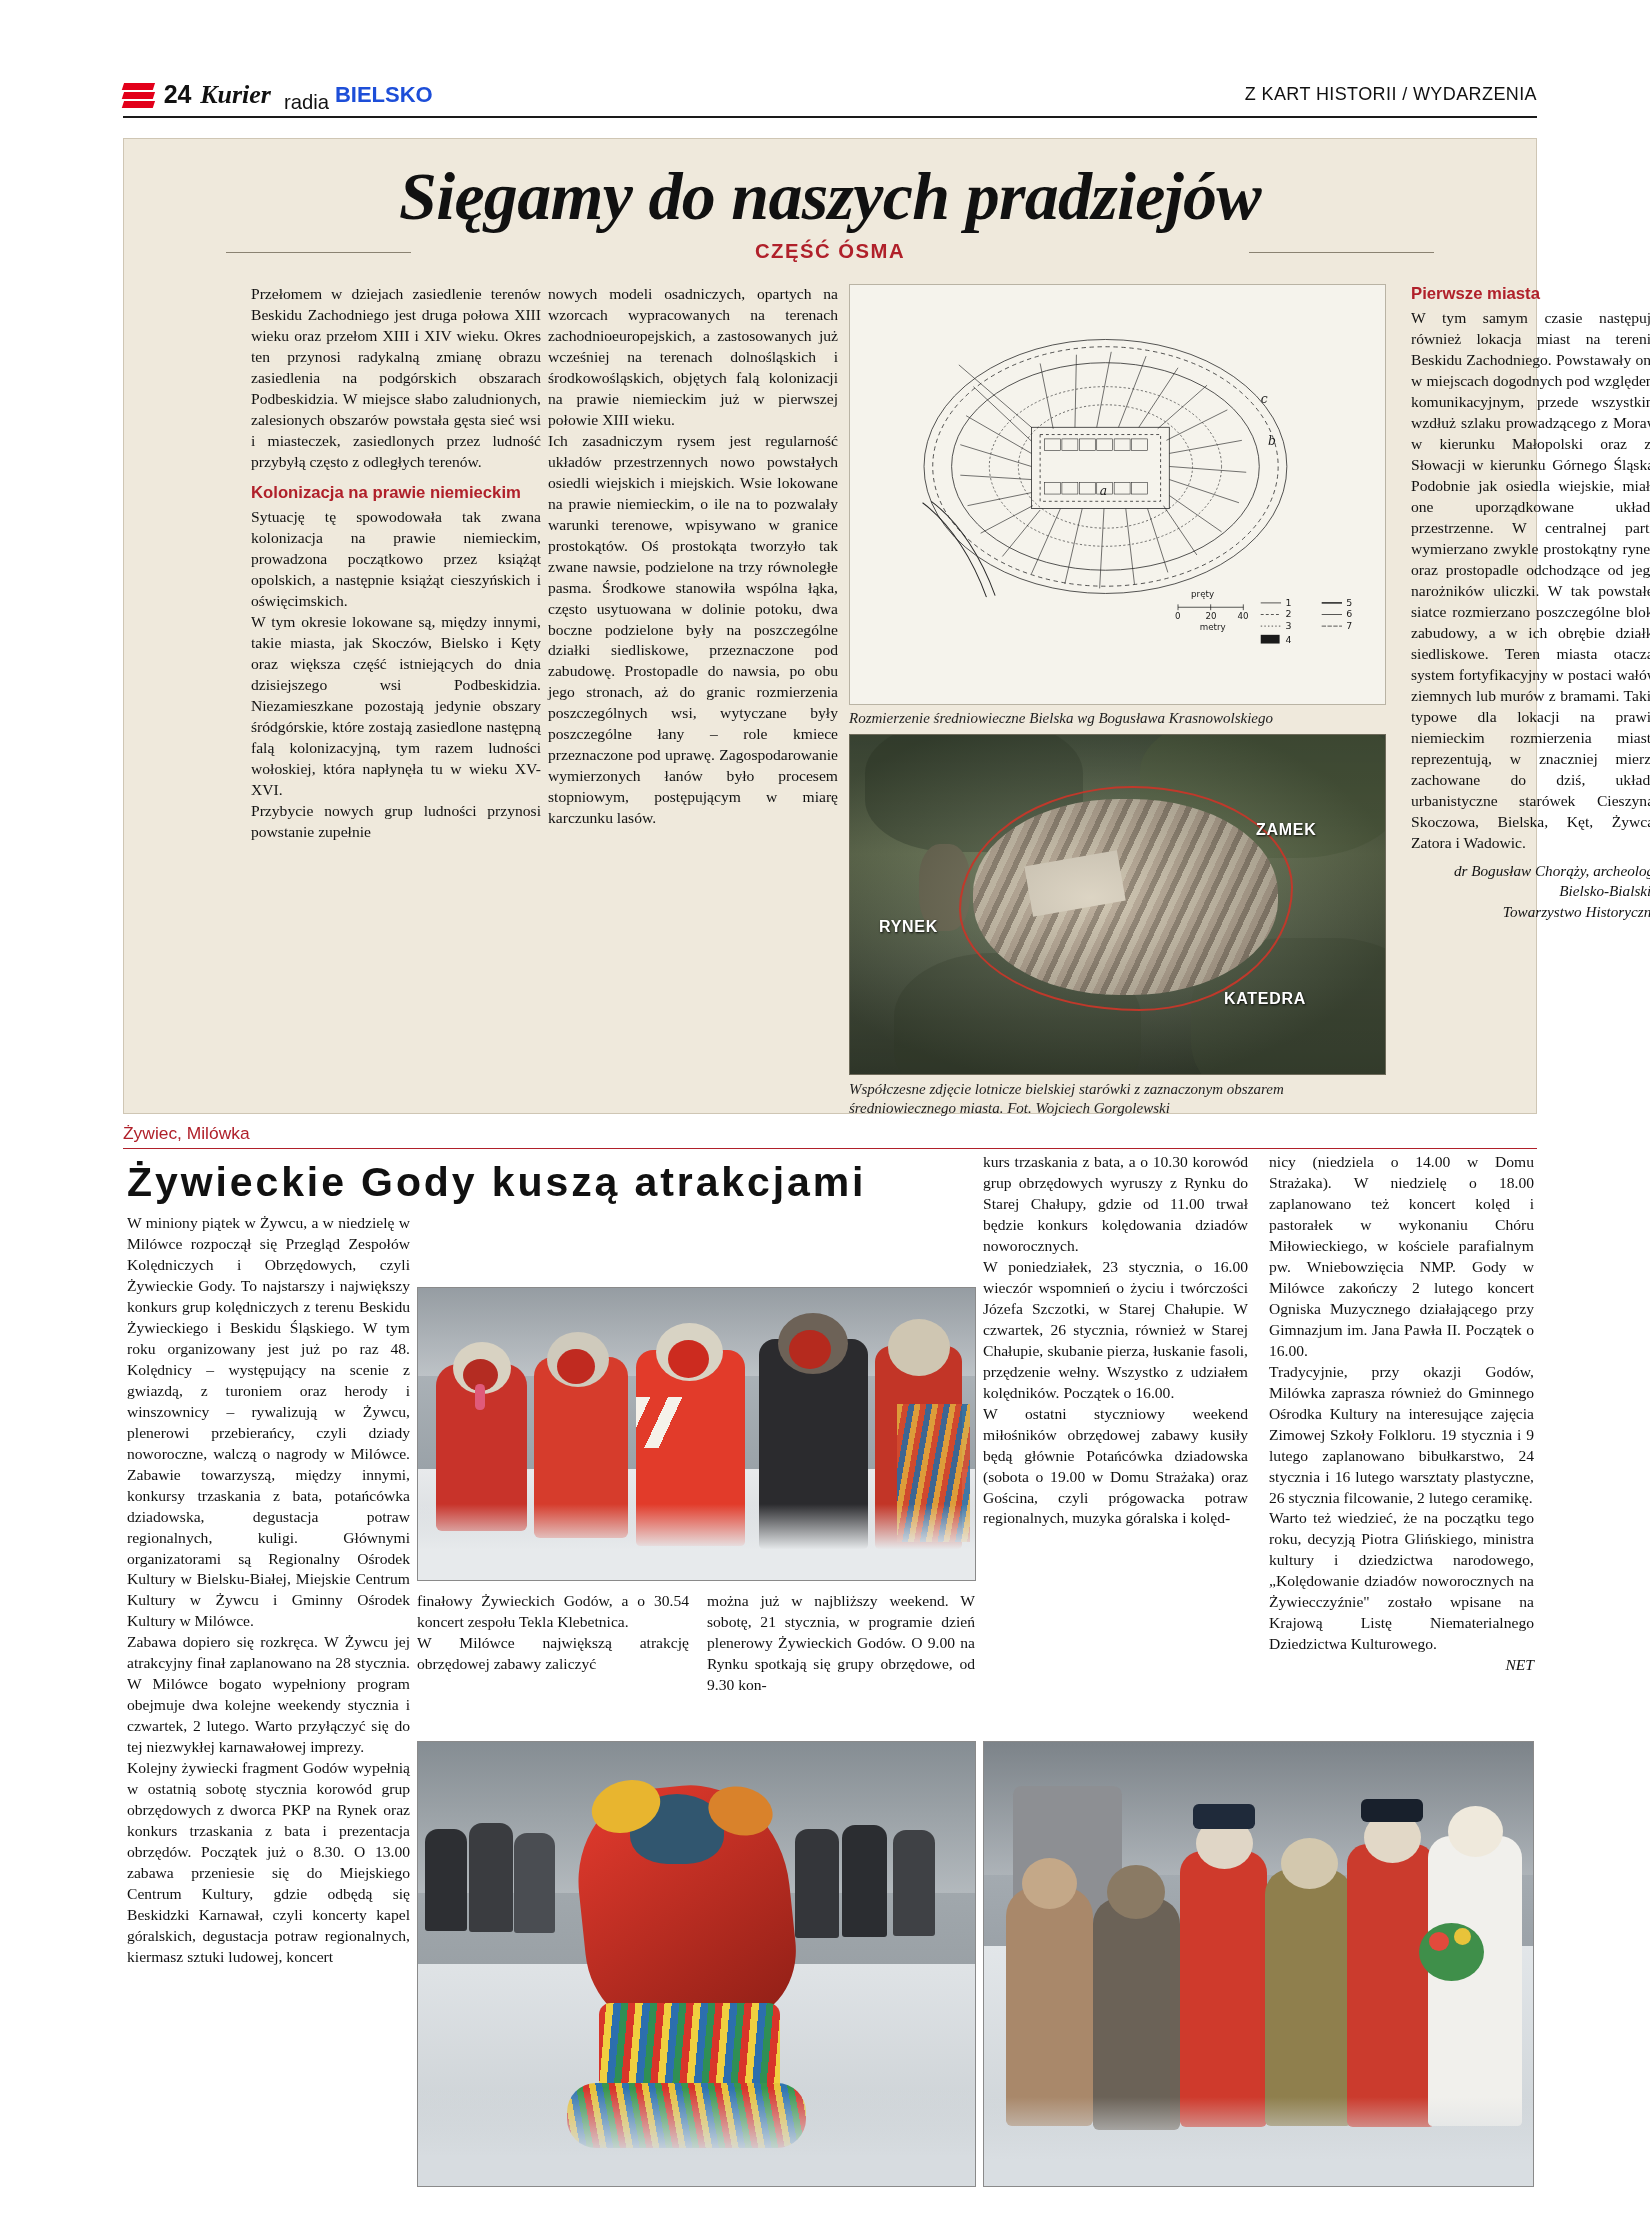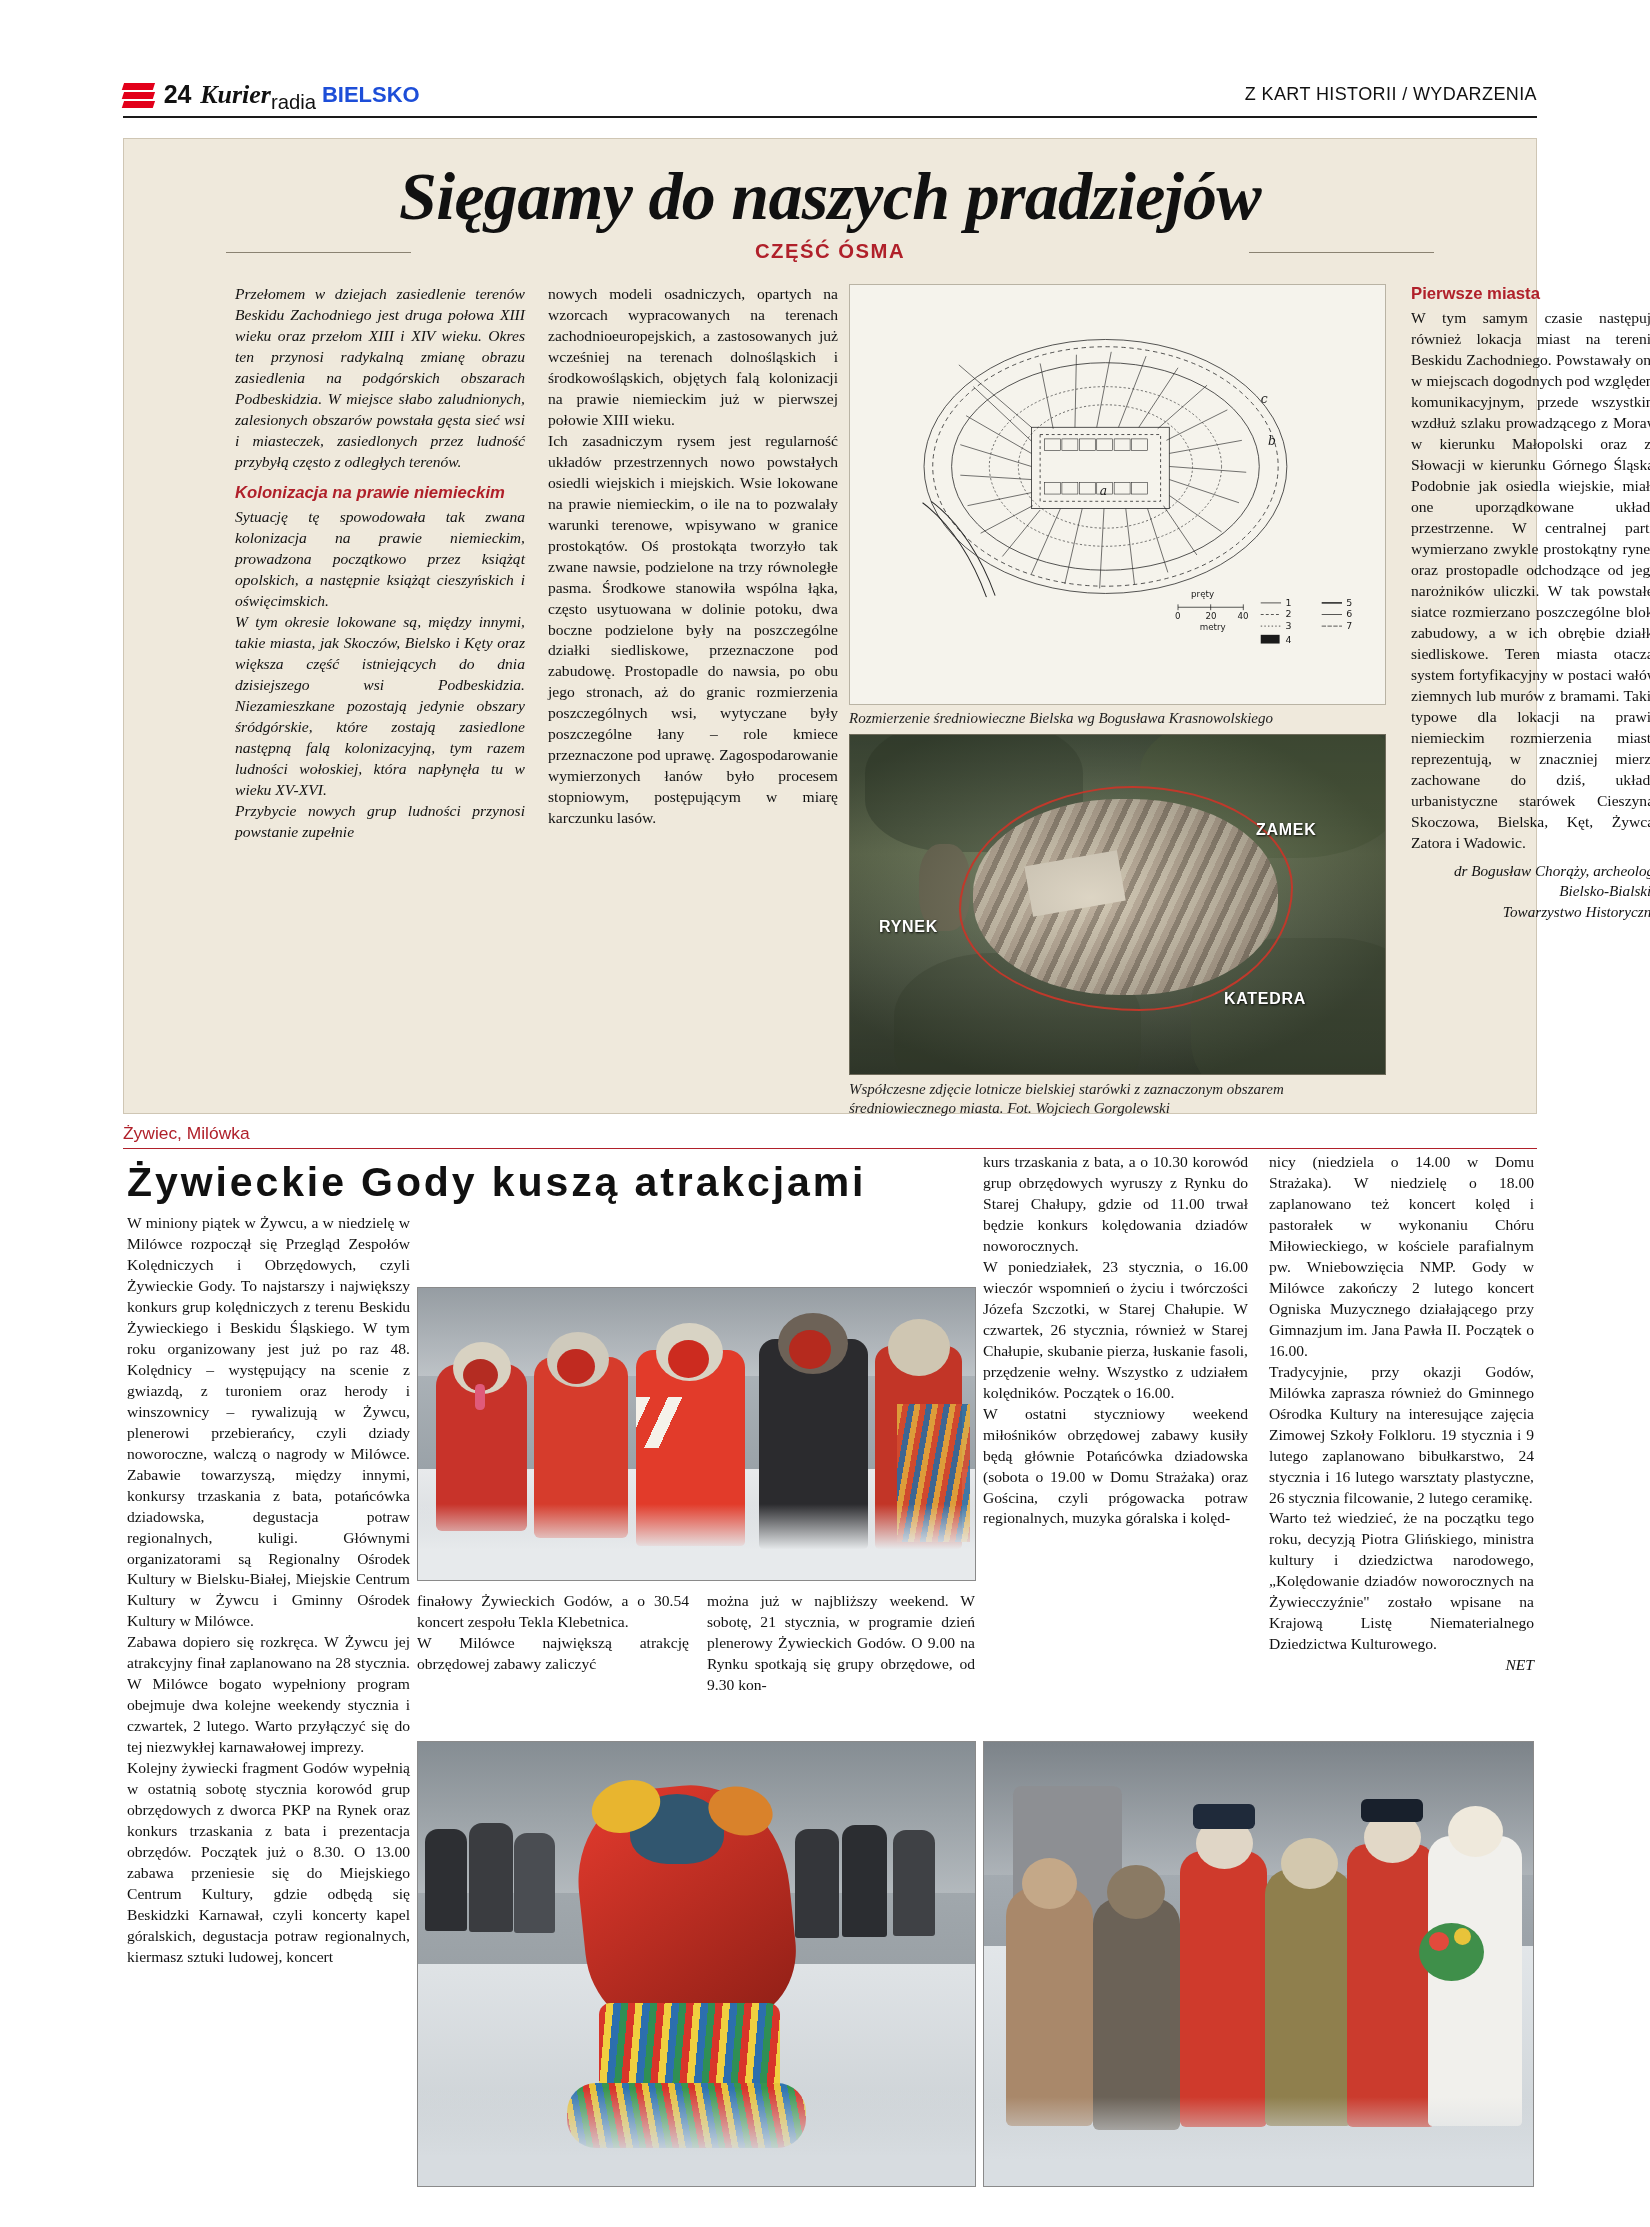--- a/index.html
+++ b/index.html
@@ -36,21 +36,21 @@
   .logo-mark .b1 { left:0; top:1.5px; width:30.5px; height:6.5px; transform: skewX(-18deg);}
   .logo-mark .b2 { left:0; top:10.2px; width:30.5px; height:6.5px; transform: skewX(-18deg);}
   .logo-mark .b3 { left:0; top:19px; width:30.5px; height:6.5px; transform: skewX(-18deg);}
   .page-num {
     font-family: "Liberation Sans", sans-serif;
     font-weight: bold; font-size: 25px; margin-right: 8.7px; color:#111;
   }
   .mast-kurier {
     font-family: "Liberation Serif", serif;
     font-weight: bold; font-style: italic; font-size: 26px; color:#111;
-    margin-right: 0;
+    margin-right: 13px;
   }
   .mast-radia {
     font-family: "Liberation Sans", sans-serif;
     font-size: 20.3px; color:#111; margin-right: 5.8px; align-self:flex-end; padding-bottom:2.2px;
   }
   .mast-bielsko {
     font-family: "Liberation Sans", sans-serif;
     font-weight: bold; font-size: 22px; color:#1d4ed8;
   }
   .mast-section {
@@ -96,21 +96,21 @@
   .fcol {
     position: absolute;
     top: 0;
     font-size: 15.6px;
     line-height: 1.345;
     text-align: justify;
     hyphens: auto;
   }
   .fcol p { margin: 0 0 0 0; text-indent: 0; }
   .fcol p + p { margin-top: 0px; }
-  .fc1 { left: 111px; width: 290px; font-style: italic; }
+  .fc1 { left: 127px; width: 290px; }
   .fc2 { left: 424px; width: 290px; }
   .fc4 { left: 1287px; width: 247px; }
   .subhead {
     font-family: "Liberation Sans", sans-serif;
     font-weight: bold; font-size: 16.7px; color:#b0202a;
     line-height:1.2; margin: 10.2px 0 4.4px 0;
   }
   .credit {
     font-style: italic; text-align: right; margin-top: 7.3px; font-size:15.2px;
   }

